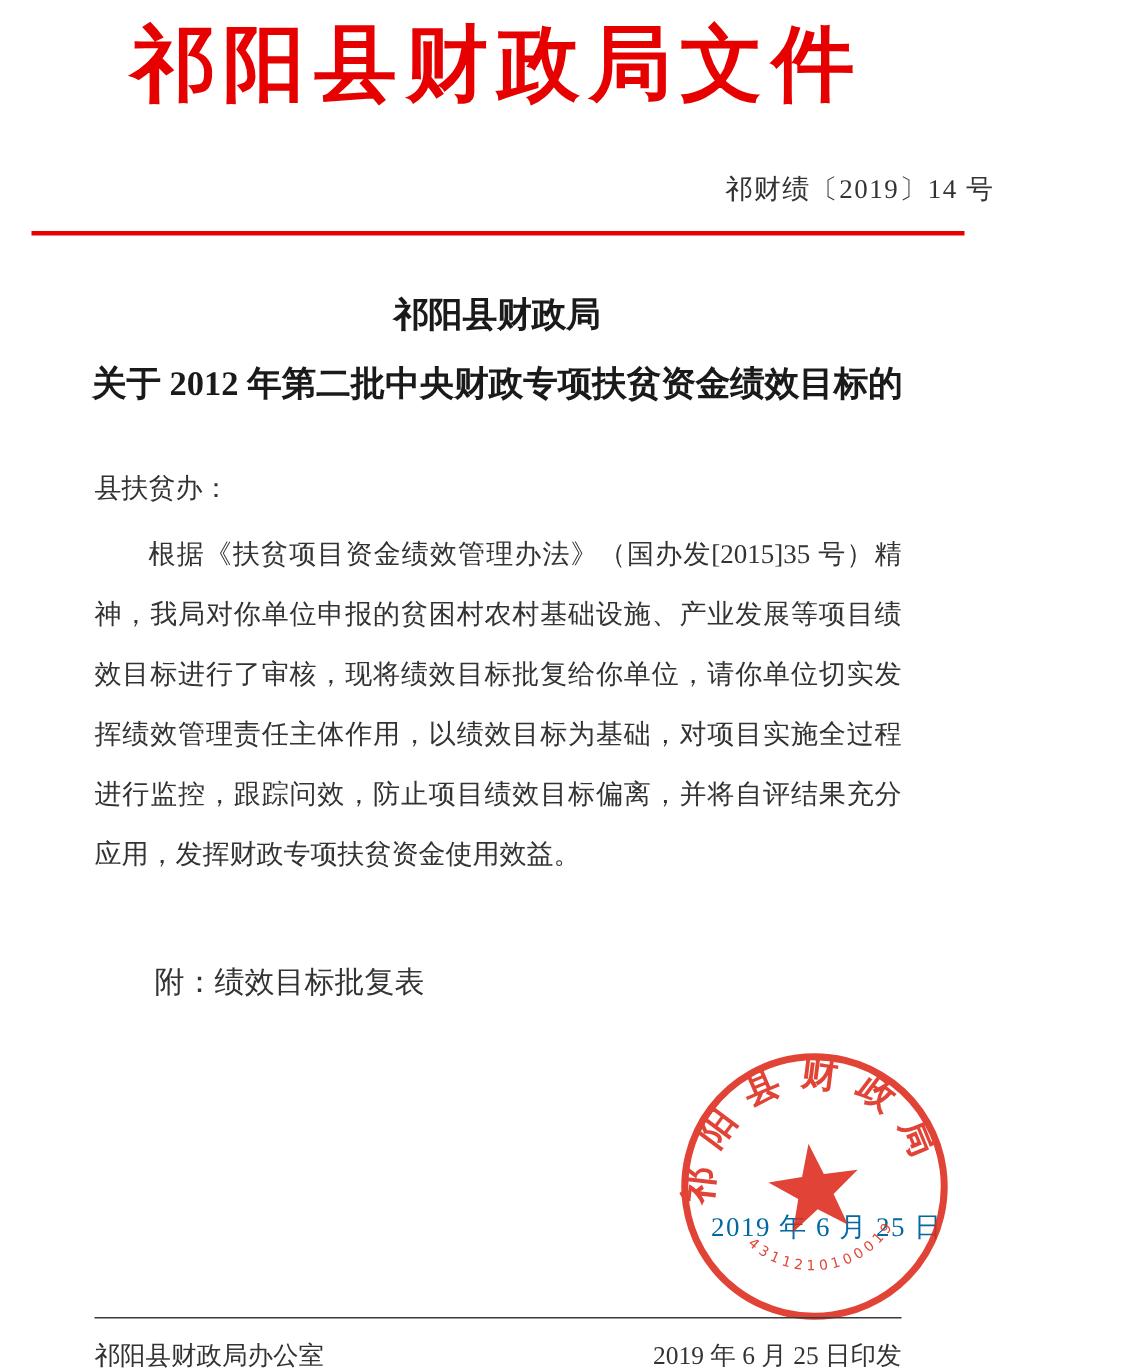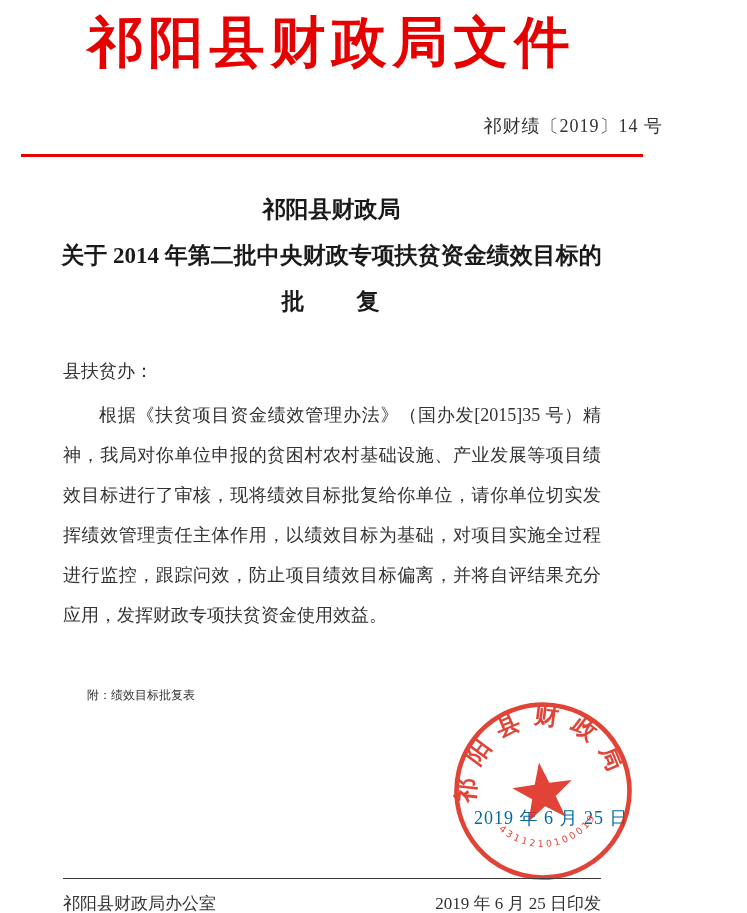--- a/index.html
+++ b/index.html
@@ -55,21 +55,21 @@
     margin: 12px 62px 0 63px;
     font-size: 18px;
     line-height: 40px;
     text-indent: 2em;
     text-align: justify;
     color: #333333;
   }
   .attachment {
     margin: 52px 63px 0 63px;
     text-indent: 2em;
-    font-size: 12px;
+    font-size: 20px;
     color: #333333;
   }
   .date-line {
     position: absolute;
     left: 474px;
     top: 806px;
     font-size: 18px;
     color: #0369a1;
     letter-spacing: 1px;
   }
@@ -102,22 +102,21 @@
 <div class="page">
 
   <div class="red-header">祁阳县财政局文件</div>
 
   <div class="doc-number">祁财绩〔2019〕14 号</div>
 
   <div class="red-line"></div>
 
   <div class="title-block">
     <div class="title-line1">祁阳县财政局</div>
-    <div class="title-line2">关于 2014 年第二批中央财政专项扶贫资金绩效目标的</div>
-    <div class="title-line3">批　　复</div>
+    <div class="title-line2">关于 2012 年第二批中央财政专项扶贫资金绩效目标的</div>
   </div>
 
   <div class="addressee">县扶贫办：</div>
 
   <p class="paragraph">根据《扶贫项目资金绩效管理办法》（国办发[2015]35 号）精神，我局对你单位申报的贫困村农村基础设施、产业发展等项目绩效目标进行了审核，现将绩效目标批复给你单位，请你单位切实发挥绩效管理责任主体作用，以绩效目标为基础，对项目实施全过程进行监控，跟踪问效，防止项目绩效目标偏离，并将自评结果充分应用，发挥财政专项扶贫资金使用效益。</p>
 
   <div class="attachment">附：绩效目标批复表</div>
 
   <div class="date-line">2019 年 6 月 25 日</div>
 

